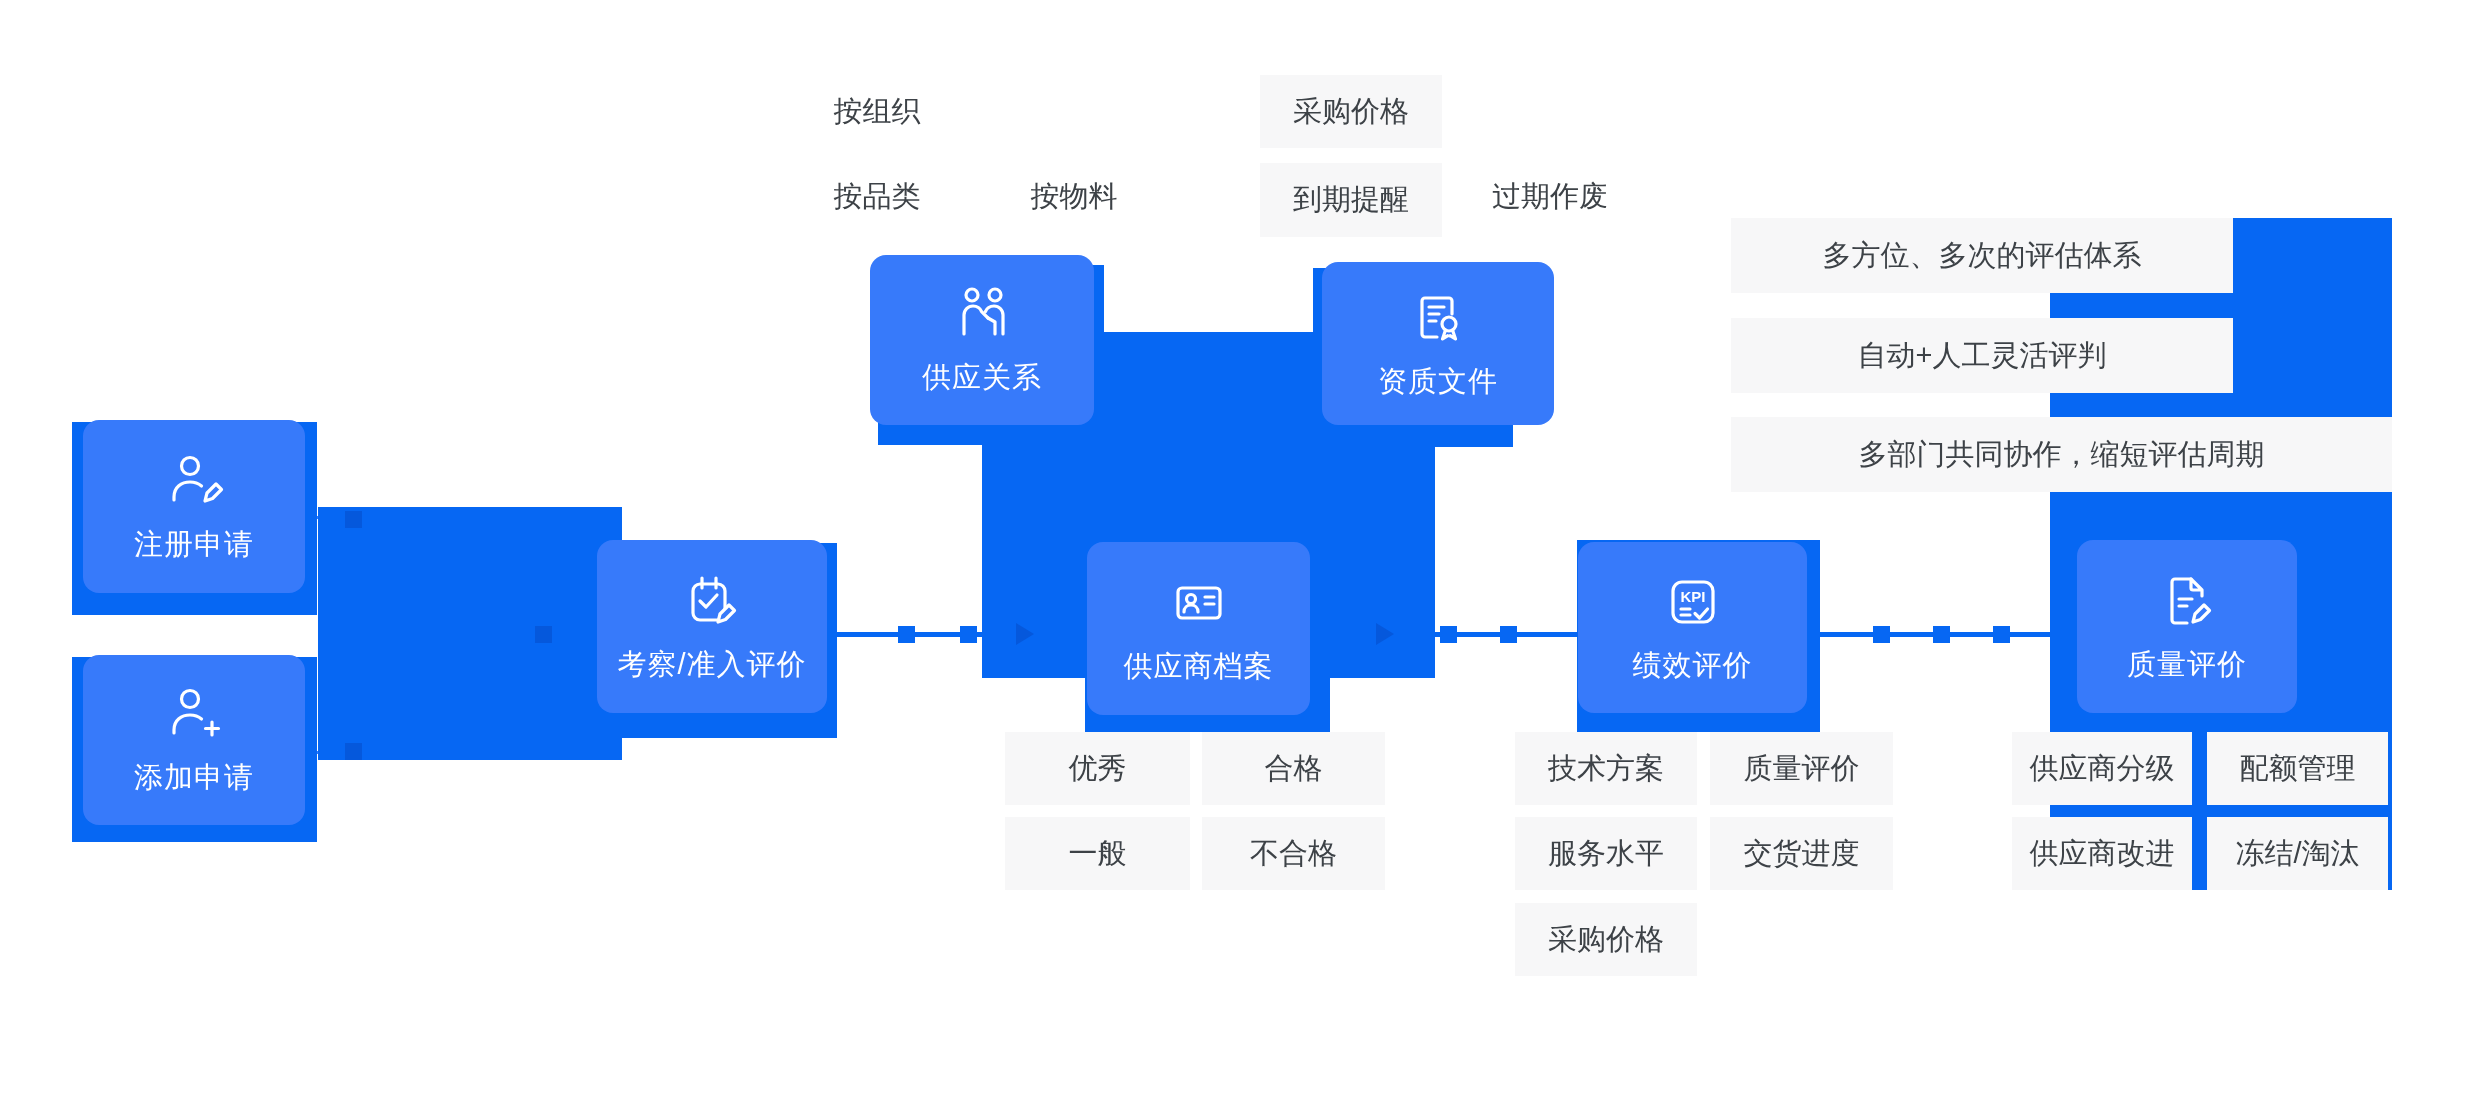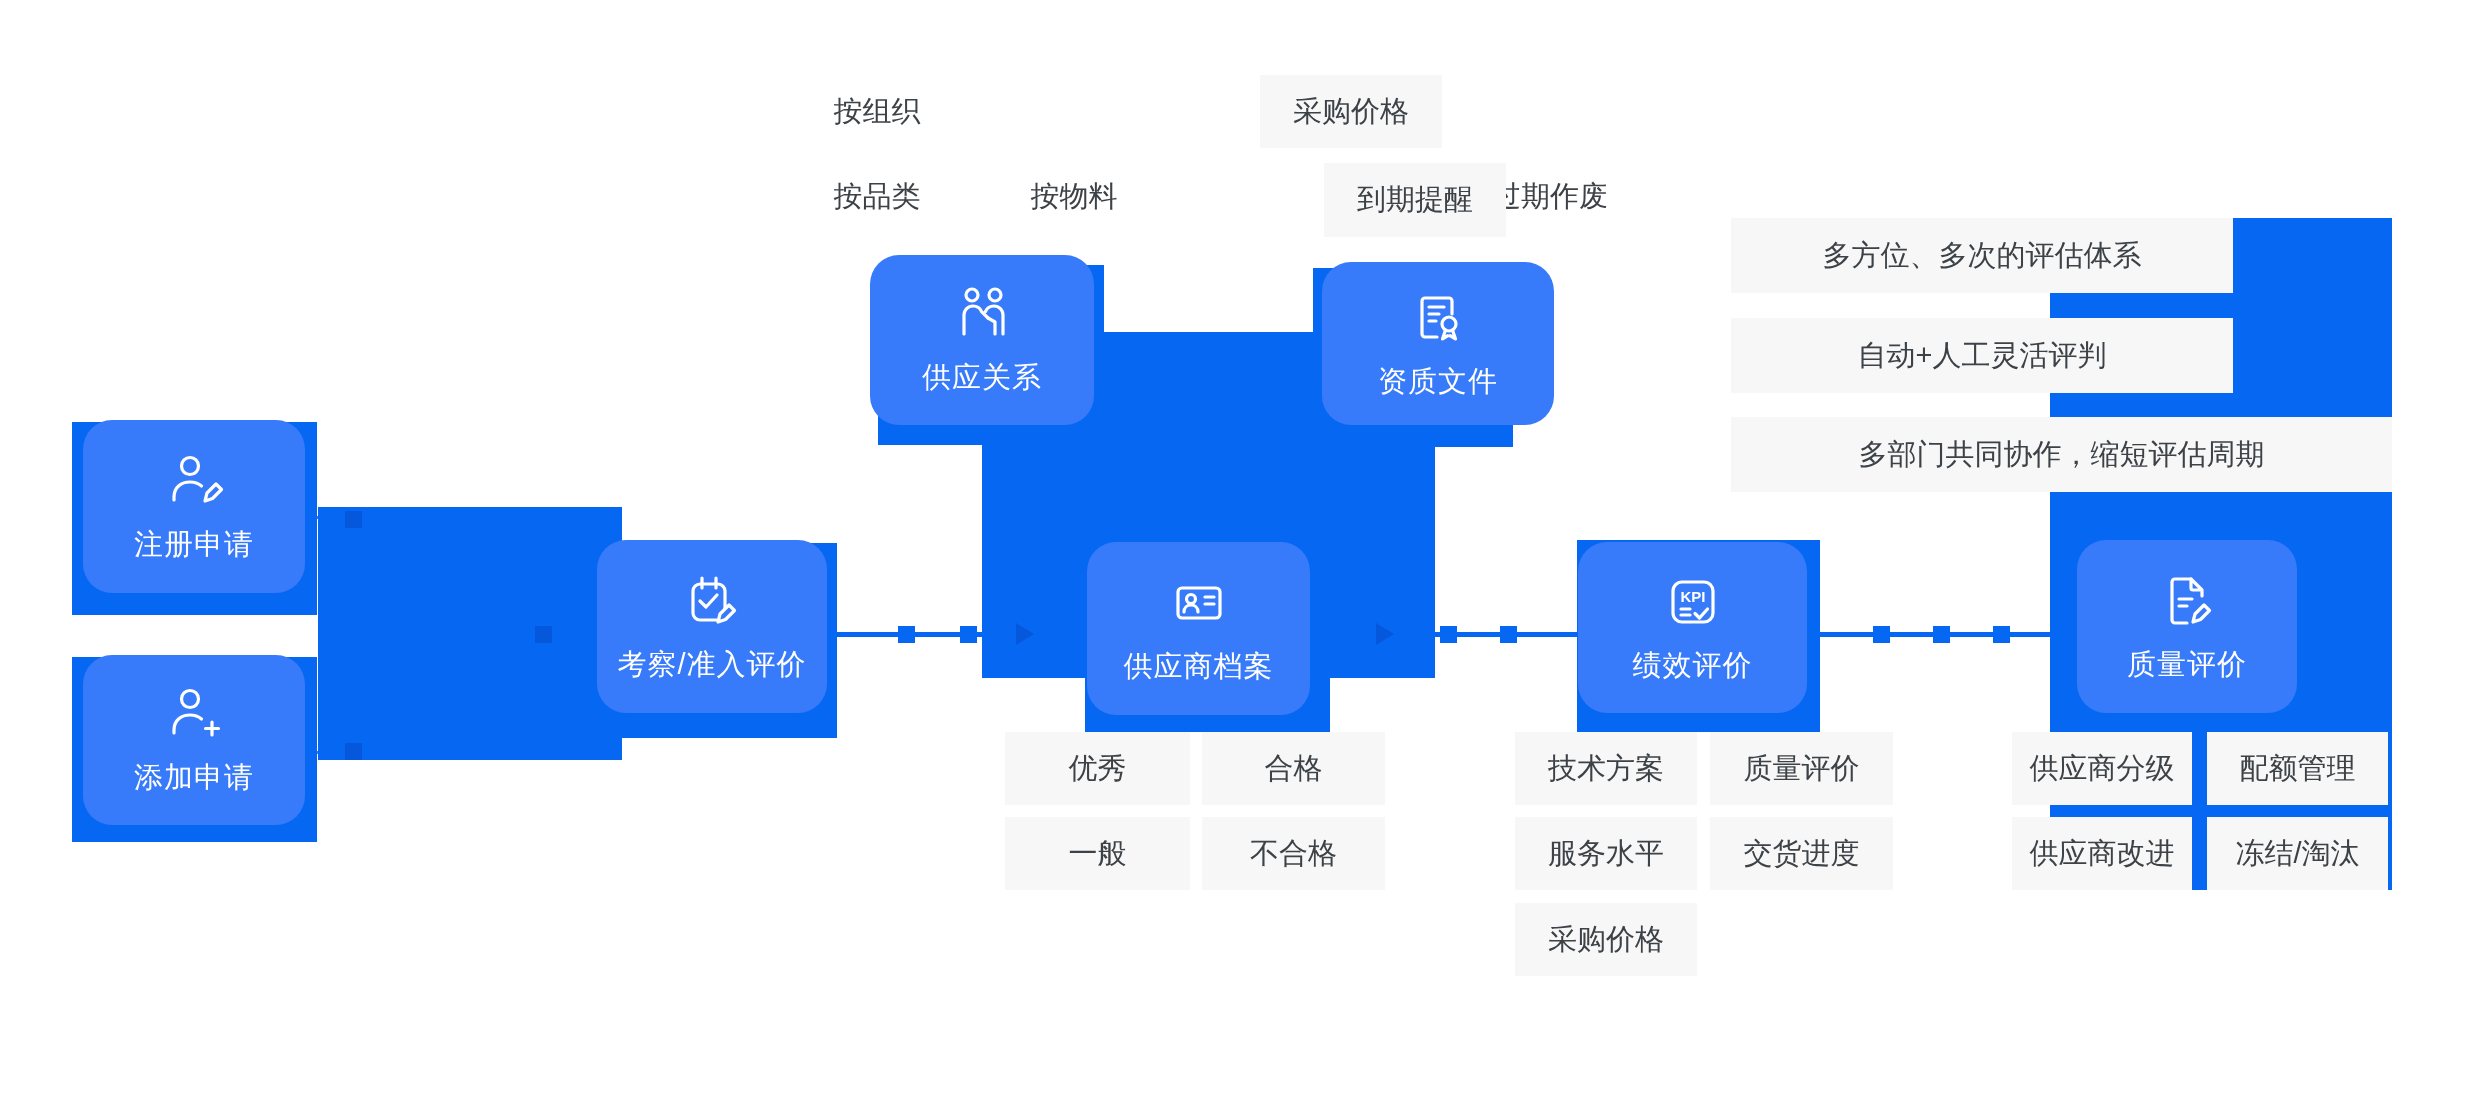--- a/index.html
+++ b/index.html
@@ -6,21 +6,21 @@
   .canvas{
     position:relative;width:2476px;height:1098px;background:#ffffff;overflow:hidden;
     font-family:"Liberation Sans","DejaVu Sans",sans-serif;
   }
   
   .band{position:absolute;background:#0667F3;}
   
   .node-back{position:absolute;background:#0667F3;}
   
   .node{
-    position:absolute;background:#377AFA;border-radius:29px;
+    position:absolute;background:#377AFA;border-radius:16px;
     display:flex;flex-direction:column;align-items:center;justify-content:center;
     gap:12px;color:#fff;
   }
   .node .label{font-size:29px;font-weight:500;letter-spacing:1px;white-space:nowrap;}
   .node svg{display:block;}
   
   .hline{position:absolute;height:5px;background:#0667F3;}
   .csq{position:absolute;width:17px;height:17px;background:#0667F3;}
   .dsq{position:absolute;width:17px;height:17px;background:#0558DC;}
   .arrow-r{position:absolute;width:0;height:0;border-top:11px solid transparent;
@@ -171,21 +171,21 @@
     </span>
     <span class="label">质量评价</span>
   </div>
 
   <div class="plain" style="left:807px;top:95px;width:140px;height:34px;">按组织</div>
   <div class="plain" style="left:807px;top:180px;width:140px;height:34px;">按品类</div>
   <div class="plain" style="left:1004px;top:180px;width:140px;height:34px;">按物料</div>
   <div class="plain" style="left:1480px;top:180px;width:140px;height:34px;">过期作废</div>
 
   <div class="tag" style="left:1260px;top:75px;width:182px;height:73px;">采购价格</div>
-  <div class="tag" style="left:1324px;top:163px;width:182px;height:74px;">到期提醒</div>
+  <div class="tag" style="left:1260px;top:163px;width:182px;height:74px;">到期提醒</div>
 
   <div class="tag" style="left:1731px;top:218px;width:502px;height:75px;">多方位、多次的评估体系</div>
   <div class="tag" style="left:1731px;top:318px;width:502px;height:75px;">自动+人工灵活评判</div>
   <div class="tag" style="left:1731px;top:417px;width:661px;height:75px;">多部门共同协作，缩短评估周期</div>
 
   <div class="tag" style="left:1005px;top:732px;width:185px;height:73px;">优秀</div>
   <div class="tag" style="left:1202px;top:732px;width:183px;height:73px;">合格</div>
   <div class="tag" style="left:1005px;top:817px;width:185px;height:73px;">一般</div>
   <div class="tag" style="left:1202px;top:817px;width:183px;height:73px;">不合格</div>
 

